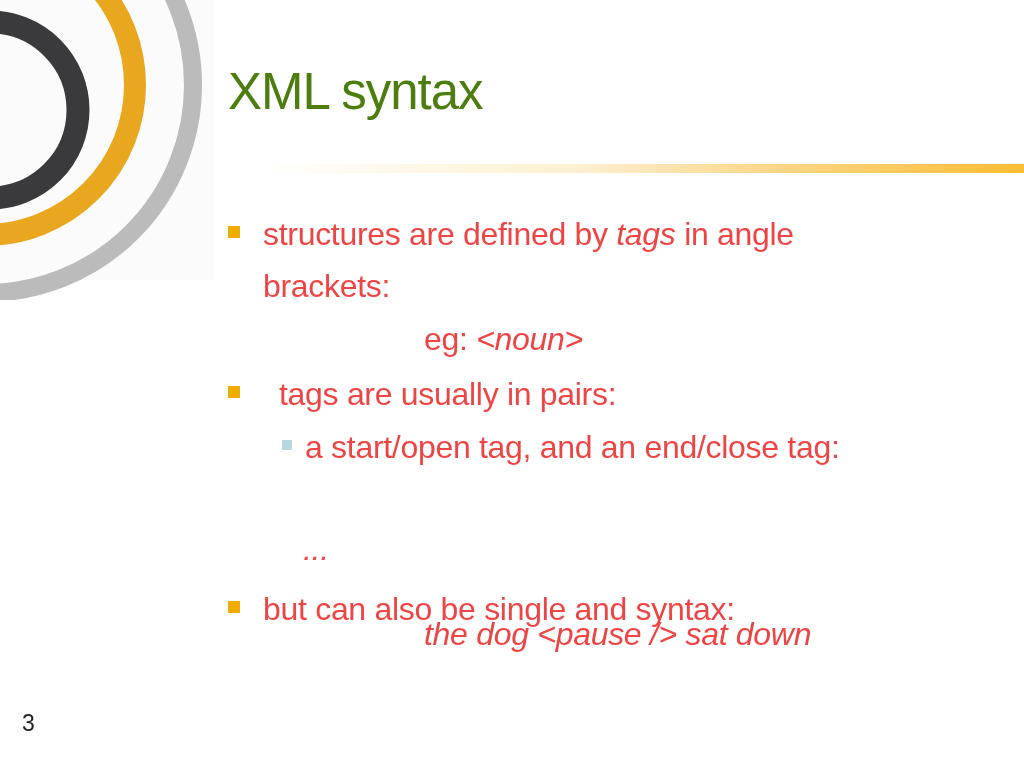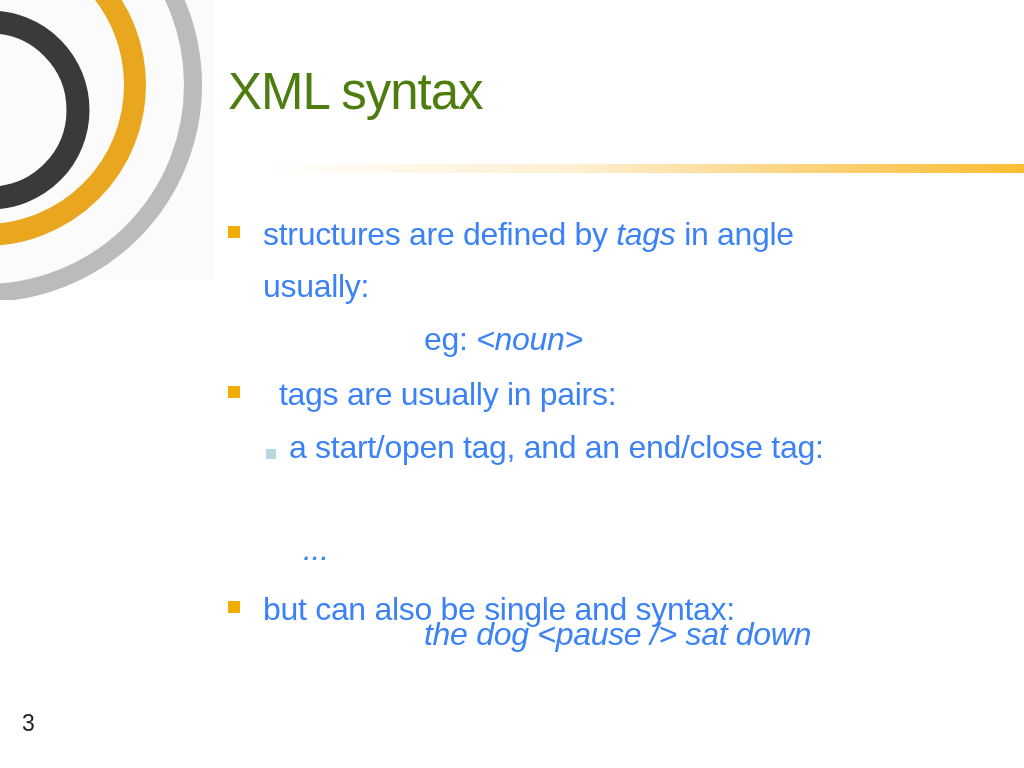--- a/index.html
+++ b/index.html
@@ -46,21 +46,21 @@
       #FCD687 68%,
       #FBBD33 100%);
   }
   .line {
     position: absolute;
     display: flex;
     align-items: flex-start;
     font-size: 32px;
     line-height: 42px;
     letter-spacing: -0.3px;
-    color: #3b82f6;
+    color: #ef4444;
     white-space: nowrap;
   }
   .bullet-sq {
     display: inline-block;
     width: 12px;
     height: 12px;
     background: var(--accent-gold, #F0AD00);
     margin-top: 13px;
     margin-right: 23px;
     flex: 0 0 auto;
@@ -80,21 +80,21 @@
     left: 22px;
     top: 710px;
     font-size: 23px;
     color: #222222;
   }
   
   #l1  { left: 228px; top: 213px; }
   #l2  { left: 263px; top: 265px; }
   #l3  { left: 424px; top: 318px; text-align: right; }
   #l4  { left: 228px; top: 373px; gap: 16px; }
-  #l5  { left: 266px; top: 426px; align-items: center; }
+  #l5  { left: 282px; top: 426px; }
   #l6  { left: 424px; top: 479px; }
   #l7  { left: 303px; top: 528px; }
   #l8  { left: 228px; top: 588px; }
   #l9  { left: 424px; top: 613px; }
 </style>
 </head>
 <body>
 
 <div class="slide">
 
@@ -108,21 +108,21 @@
   <div class="slide-title">XML syntax</div>
 
   <div class="accent-bar"></div>
 
   <div class="line" id="l1">
     <span class="bullet-sq"></span>
     <span><span>structures are defined by </span><span class="em">tags</span><span> in angle</span></span>
   </div>
 
   <div class="line" id="l2">
-    <span>usually:</span>
+    <span>brackets:</span>
   </div>
 
   <div class="line" id="l3">
     <span><span>eg: </span><span class="em">&lt;noun&gt;</span></span>
   </div>
 
   <div class="line" id="l4">
     <span class="bullet-sq"></span>
     <span>tags are usually in pairs:</span>
   </div>

